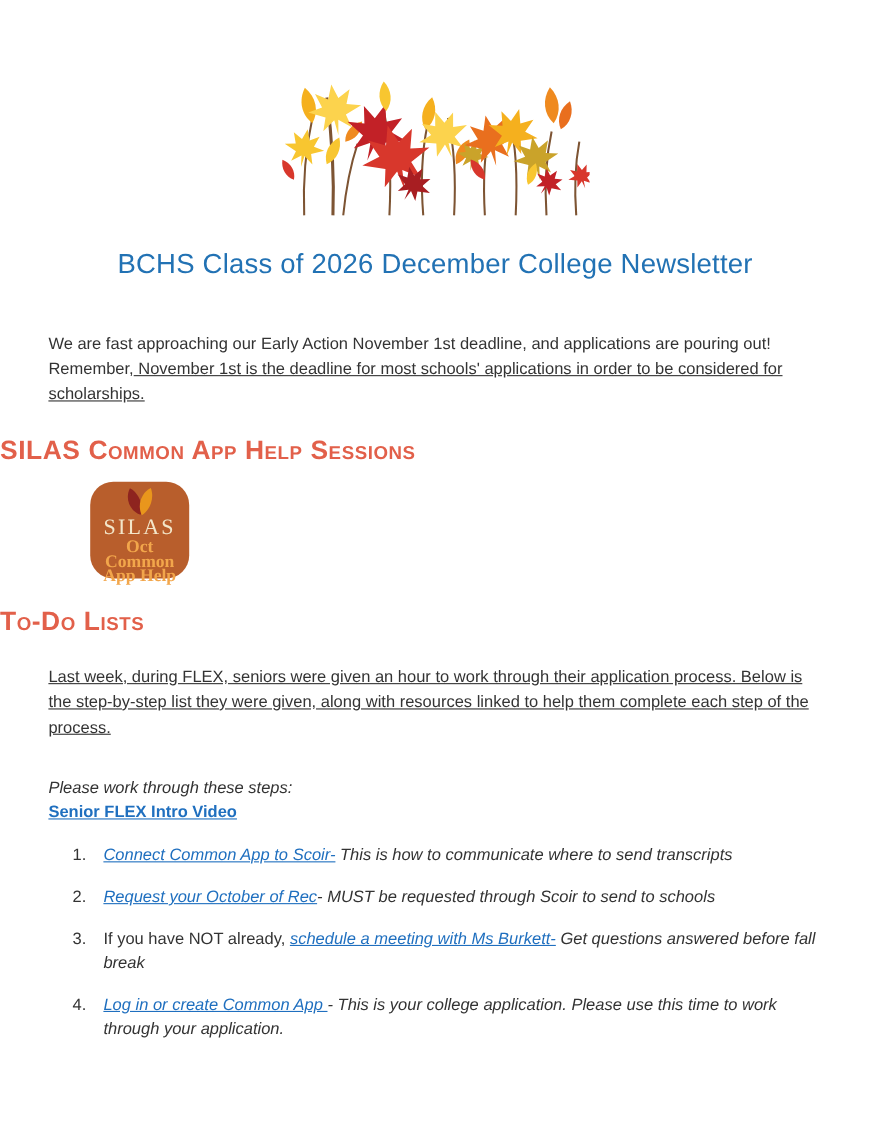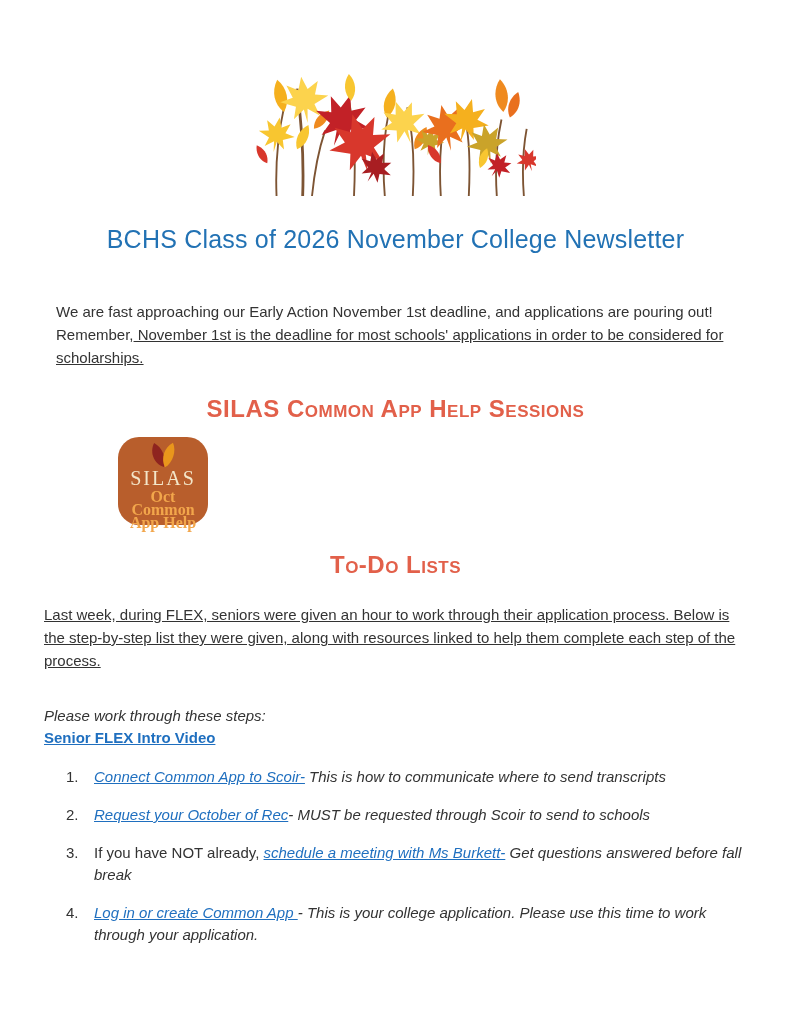--- a/index.html
+++ b/index.html
@@ -13,40 +13,39 @@
     overflow:hidden;
   }
   .banner{width:280px;margin:56px auto 0;}
   .title{
     margin:26px 20px 0;
     text-align:center;
     color:#2272b4;
     font-size:25px;font-weight:400;
     letter-spacing:0.2px;
   }
-  .intro{margin:46px 56px 0;line-height:23px;}
+  .intro{margin:46px 44px 0;line-height:23px;}
   .underlined{text-decoration:underline;}
   .sec-heading{
     margin:26px 0 0;
-    text-align:center;
+    text-align:left;
     color:#e2604a;
     font-size:24px;font-weight:700;
     font-variant:small-caps;
     letter-spacing:0.5px;
   }
   .centered-body{margin:20px 40px 0;text-align:center;line-height:22px;}
   .silas-row{display:flex;align-items:flex-start;margin:14px 0 0 82px;}
   .app-icon{
     position:relative;
     width:90px;height:88px;
     background:#b85e2c;
     border-radius:21px;
     text-align:center;
     flex:0 0 auto;
-    margin-left:36px;
   }
   .app-icon-leaves{display:block;margin:4px auto 0;}
   .app-icon-title{
     font-family:"Liberation Serif", serif;
     color:#f3e6c9;font-size:20px;letter-spacing:2px;
     margin-top:-2px;
   }
   .app-icon-sub{
     font-family:"Liberation Serif", serif;
     color:#f2a64b;font-size:16px;font-weight:700;
@@ -114,21 +113,21 @@
       <use href="#mpl" transform="translate(248,95) rotate(-10) scale(0.85)" fill="#caa32a"></use>
       <use href="#lf" transform="translate(240,120) rotate(20) scale(0.7)" fill="#f8c630"></use>
       <use href="#lf" transform="translate(265,60) rotate(-6) scale(1.1)" fill="#ef8a1f"></use>
       <use href="#lf" transform="translate(272,66) rotate(18) scale(0.9)" fill="#e96f1e"></use>
       <use href="#mpl" transform="translate(260,118) rotate(35) scale(0.55)" fill="#c22127"></use>
       <use href="#mpl" transform="translate(292,112) rotate(-18) scale(0.5)" fill="#d8372c"></use>
     </svg>
   </div>
 
   
-  <h1 class="title">BCHS Class of 2026 November College Newsletter</h1>
+  <h1 class="title">BCHS Class of 2026 December College Newsletter</h1>
 
   
   <p class="intro"><span>We are fast approaching our Early Action November 1st deadline, and applications are pouring out! Remember,</span><span class="underlined"> November 1st is the deadline for most schools' applications in order to be considered for scholarships.</span></p>
 
   
   <h2 class="sec-heading">SILAS Common App Help Sessions</h2>
 
   <div class="silas-row">
     <div class="app-icon">
       <svg class="app-icon-leaves" width="36" height="28" viewBox="0 0 36 28" xmlns="http://www.w3.org/2000/svg">

